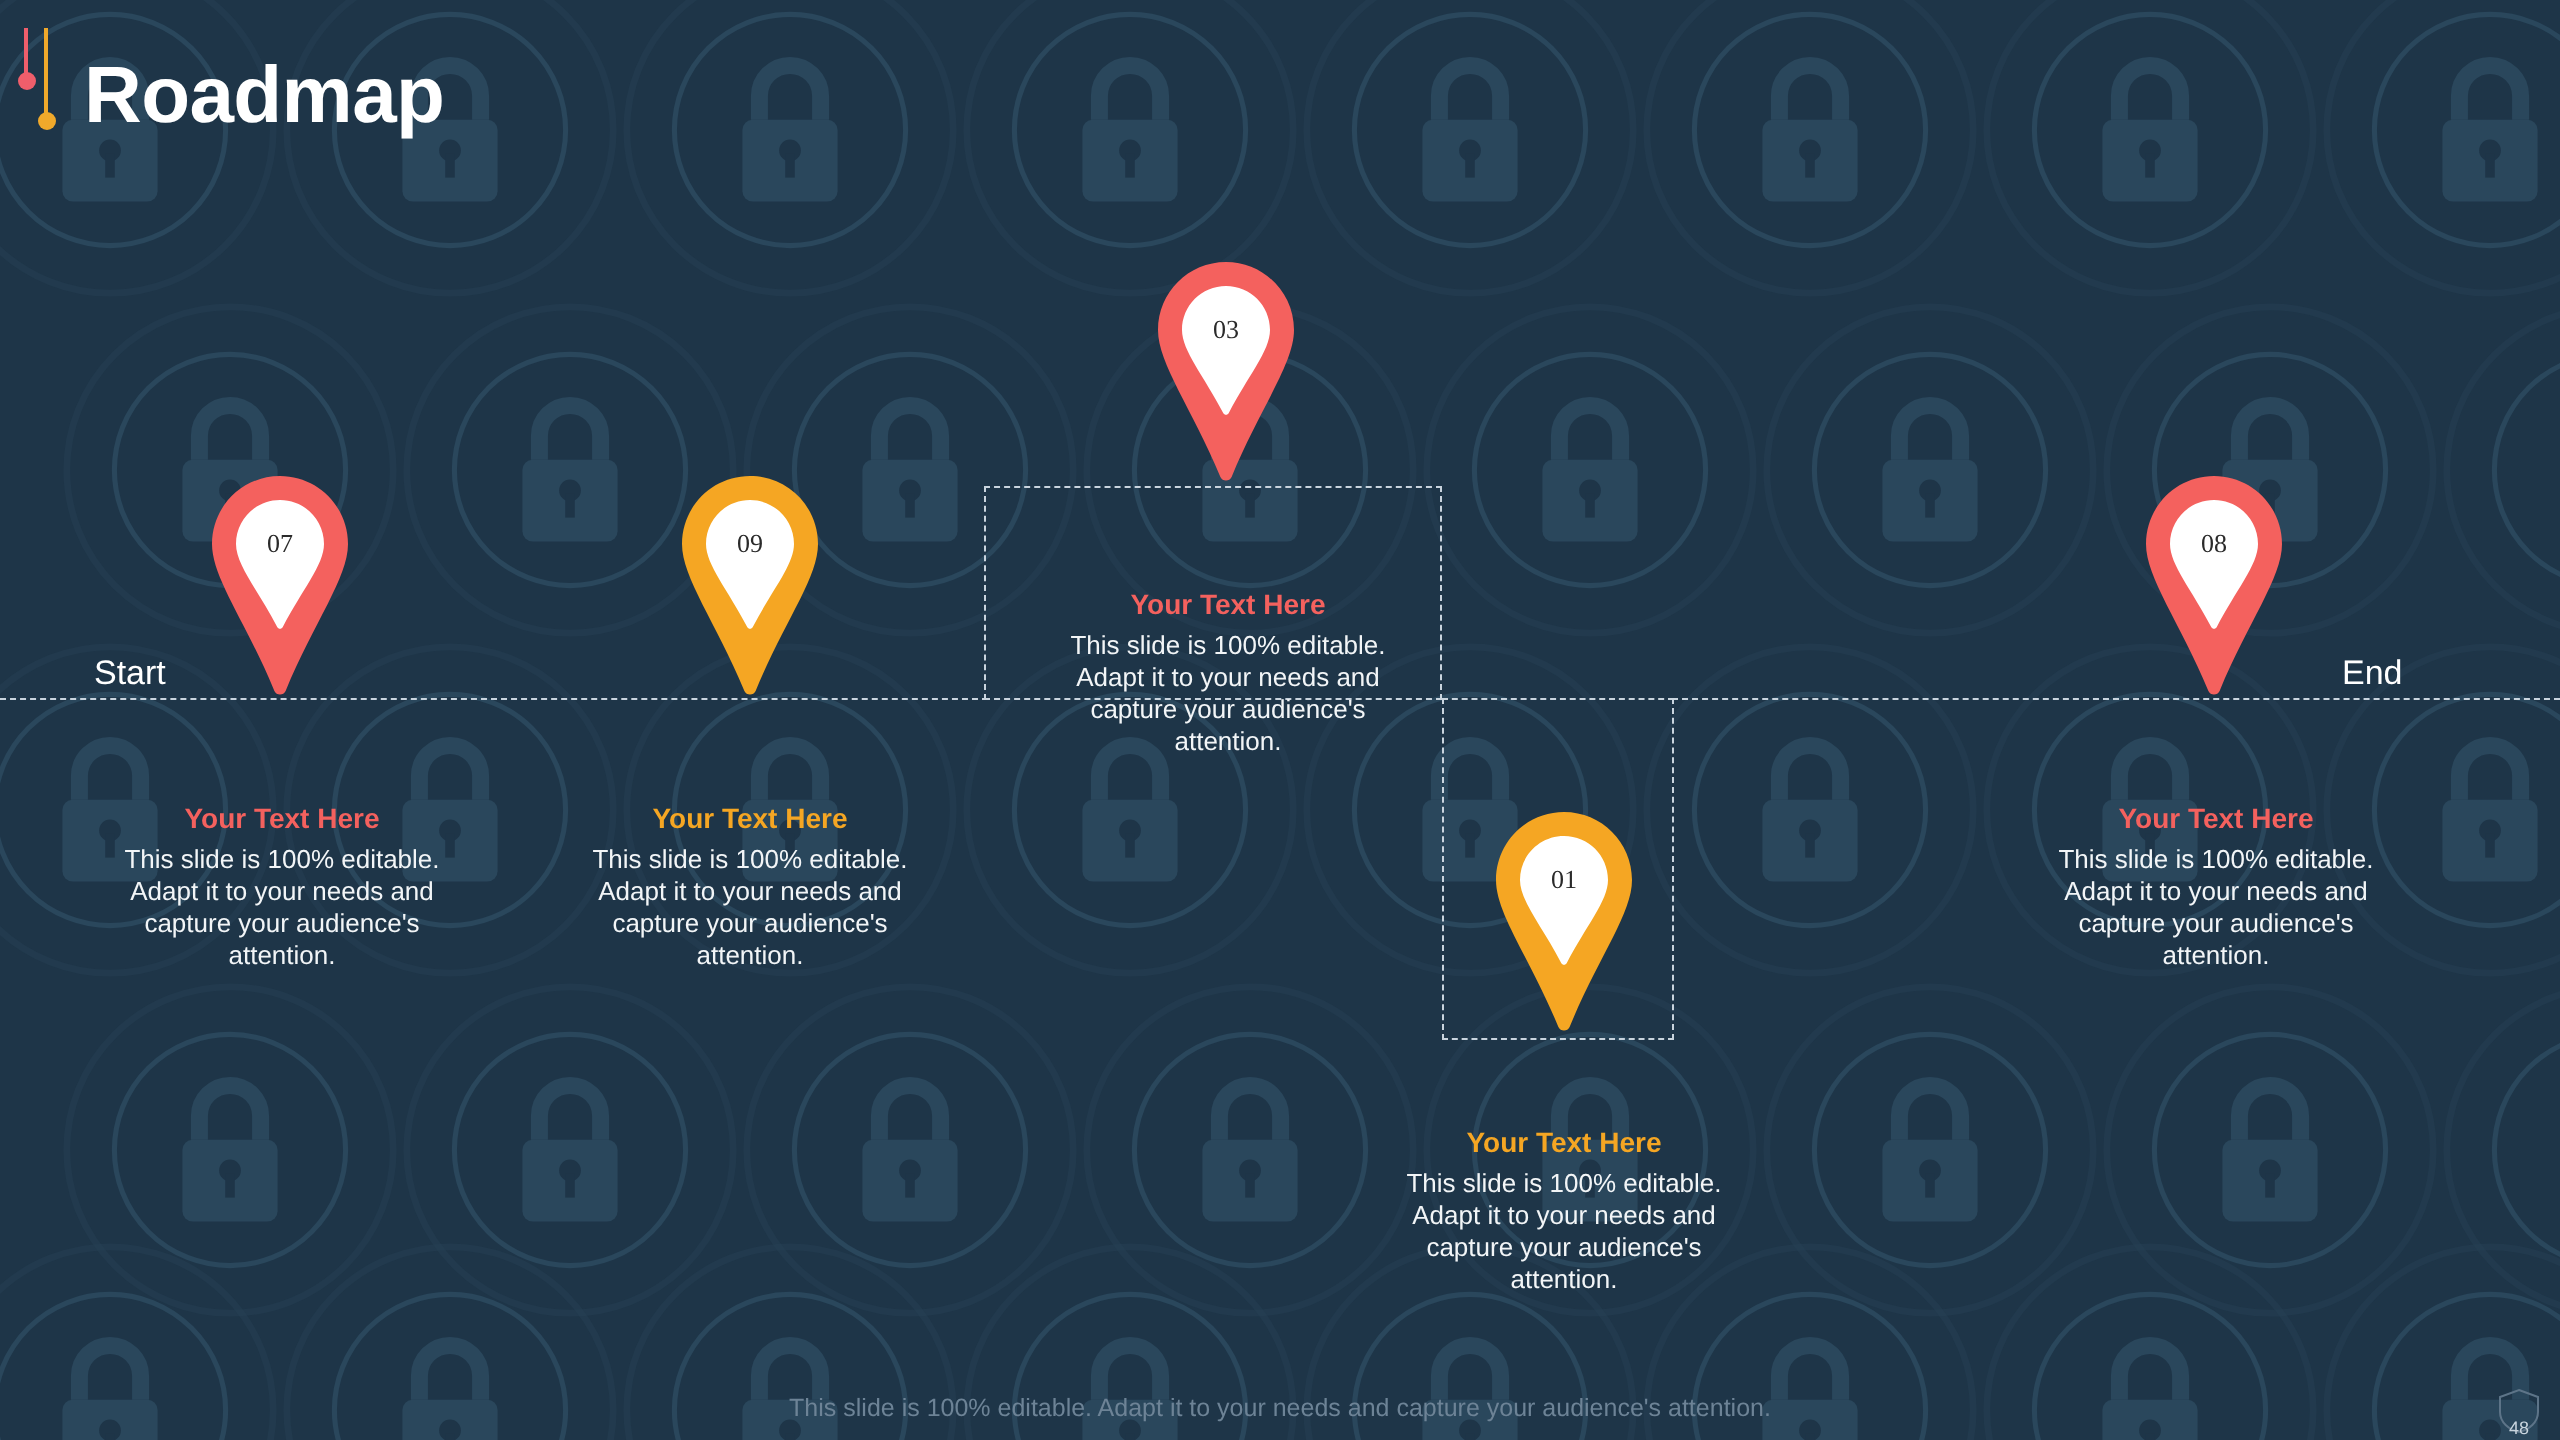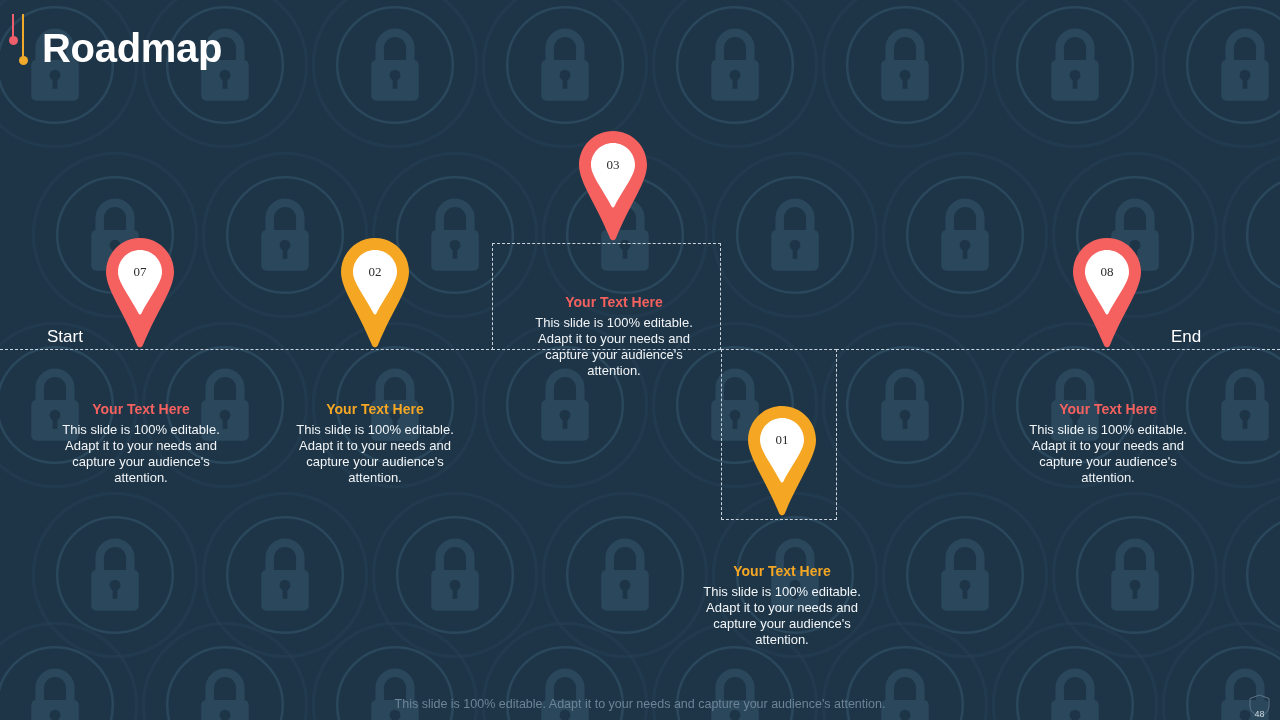--- a/index.html
+++ b/index.html
@@ -510,21 +510,21 @@
     <path d="M35 13 C22.8 13 13 22.8 13 35 C13 45.5 24 58 33.6 76.5 C34.2 77.7 35.8 77.7 36.4 76.5 C46 58 57 45.5 57 35 C57 22.8 47.2 13 35 13 Z" fill="#ffffff"></path>
   </svg>
   <div class="pin-num" style="top:27px;">07</div>
 </div>
 
 <div class="pin" style="left:340px; top:237px; width:70px;">
   <svg viewBox="0 0 70 112" width="70" height="112">
     <path d="M35 1 C16.2 1 1 16.2 1 35 C1 52 18 74 32.2 108.5 C33.2 110.9 36.8 110.9 37.8 108.5 C52 74 69 52 69 35 C69 16.2 53.8 1 35 1 Z" fill="#f5a623"></path>
     <path d="M35 13 C22.8 13 13 22.8 13 35 C13 45.5 24 58 33.6 76.5 C34.2 77.7 35.8 77.7 36.4 76.5 C46 58 57 45.5 57 35 C57 22.8 47.2 13 35 13 Z" fill="#ffffff"></path>
   </svg>
-  <div class="pin-num" style="top:27px;">02</div>
+  <div class="pin-num" style="top:27px;">09</div>
 </div>
 
 <div class="pin" style="left:578px; top:130px; width:70px;">
   <svg viewBox="0 0 70 112" width="70" height="112">
     <path d="M35 1 C16.2 1 1 16.2 1 35 C1 52 18 74 32.2 108.5 C33.2 110.9 36.8 110.9 37.8 108.5 C52 74 69 52 69 35 C69 16.2 53.8 1 35 1 Z" fill="#f4615e"></path>
     <path d="M35 13 C22.8 13 13 22.8 13 35 C13 45.5 24 58 33.6 76.5 C34.2 77.7 35.8 77.7 36.4 76.5 C46 58 57 45.5 57 35 C57 22.8 47.2 13 35 13 Z" fill="#ffffff"></path>
   </svg>
   <div class="pin-num" style="top:27px;">03</div>
 </div>
 

